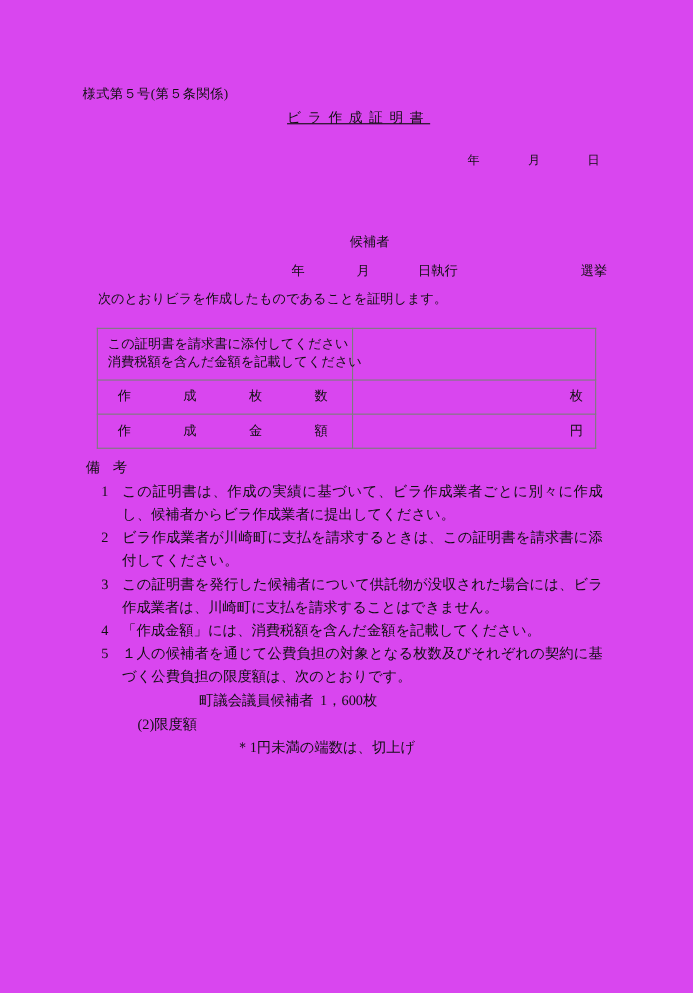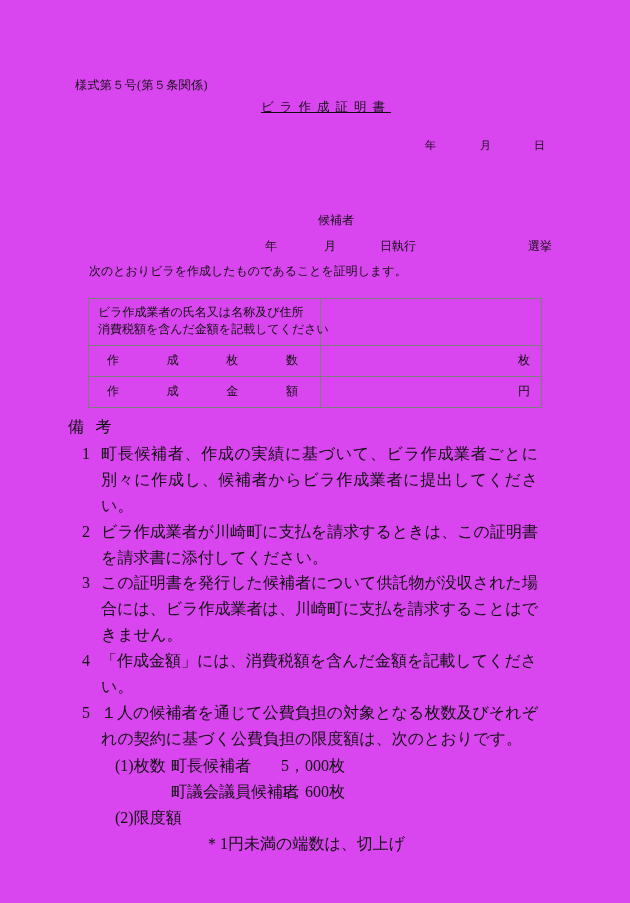--- a/index.html
+++ b/index.html
@@ -124,24 +124,24 @@
     justify-content: space-between;
     padding: 0 22px 0 18px;
     height: 30px;
     align-items: center;
   }
   .row-label span { display: inline-block; }
 
   
   .notes {
     position: absolute;
-    left: 68px;
+    left: 78px;
     top: 414px;
     width: 470px;
-    font-size: 16px;
+    font-size: 13px;
     line-height: 1.62;
   }
   .notes-head {
     letter-spacing: 0.5px;
     margin-bottom: 1px;
   }
   .notes-head .sp { display: inline-block; width: 11px; }
 
   .note {
     display: flex;
@@ -202,21 +202,21 @@
   </div>
 
   <div class="candidate-line">候補者</div>
 
   <div class="lead">次のとおりビラを作成したものであることを証明します。</div>
 
   <table class="cert-table">
     <tbody>
       <tr>
         <td class="label-cell">
-          <span class="l1">ビラ作成業者の氏名又は名称及び住所</span>
+          <span class="l1">この証明書を請求書に添付してください</span>
           <span class="l2">消費税額を含んだ金額を記載してください</span>
         </td>
         <td class="value-cell big-value-cell"></td>
       </tr>
       <tr>
         <td>
           <div class="row-label">
             <span>作</span>
             <span>成</span>
             <span>枚</span>
@@ -243,21 +243,21 @@
     </tbody>
   </table>
 
   <div class="notes">
     <div class="notes-head">
       <span>備</span><span class="sp"></span><span>考</span>
     </div>
 
     <div class="note">
       <span class="note-num">1</span>
-      <span class="note-body">町長候補者、作成の実績に基づいて、ビラ作成業者ごとに別々に作成し、候補者からビラ作成業者に提出してください。</span>
+      <span class="note-body">この証明書は、作成の実績に基づいて、ビラ作成業者ごとに別々に作成し、候補者からビラ作成業者に提出してください。</span>
     </div>
 
     <div class="note">
       <span class="note-num">2</span>
       <span class="note-body">ビラ作成業者が川崎町に支払を請求するときは、この証明書を請求書に添付してください。</span>
     </div>
 
     <div class="note">
       <span class="note-num">3</span>
       <span class="note-body">この証明書を発行した候補者について供託物が没収された場合には、ビラ作成業者は、川崎町に支払を請求することはできません。</span>
@@ -267,25 +267,20 @@
       <span class="note-num">4</span>
       <span class="note-body nowrap-fit">「作成金額」には、消費税額を含んだ金額を記載してください。</span>
     </div>
 
     <div class="note">
       <span class="note-num">5</span>
       <span class="note-body">１人の候補者を通じて公費負担の対象となる枚数及びそれぞれの契約に基づく公費負担の限度額は、次のとおりです。</span>
     </div>
 
     <div class="sub-list">
-      <div class="sub-row">
-        <span class="sub-marker">(1)枚数</span>
-        <span class="sub-name">町長候補者</span>
-        <span class="sub-amount">5，000枚</span>
-      </div>
       <div class="sub-row">
         <span class="sub-marker"></span>
         <span class="sub-name">町議会議員候補者</span>
         <span class="sub-amount">1，600枚</span>
       </div>
       <div class="sub-row">
         <span class="sub-marker">(2)限度額</span>
       </div>
       <div class="sub-note">＊1円未満の端数は、切上げ</div>
     </div>

